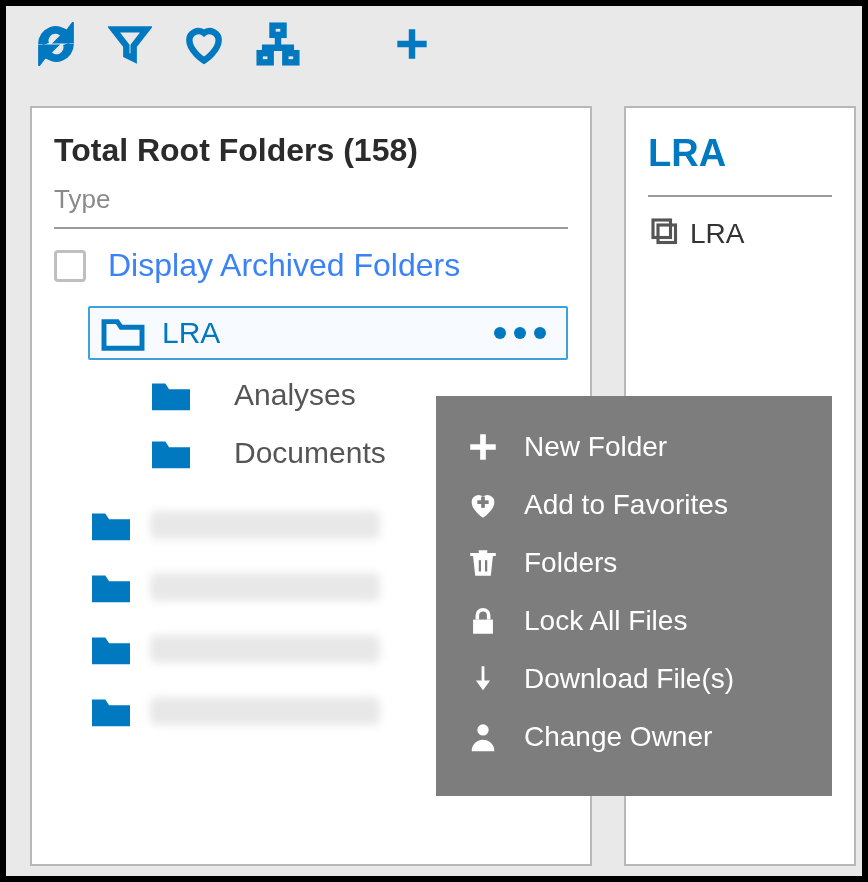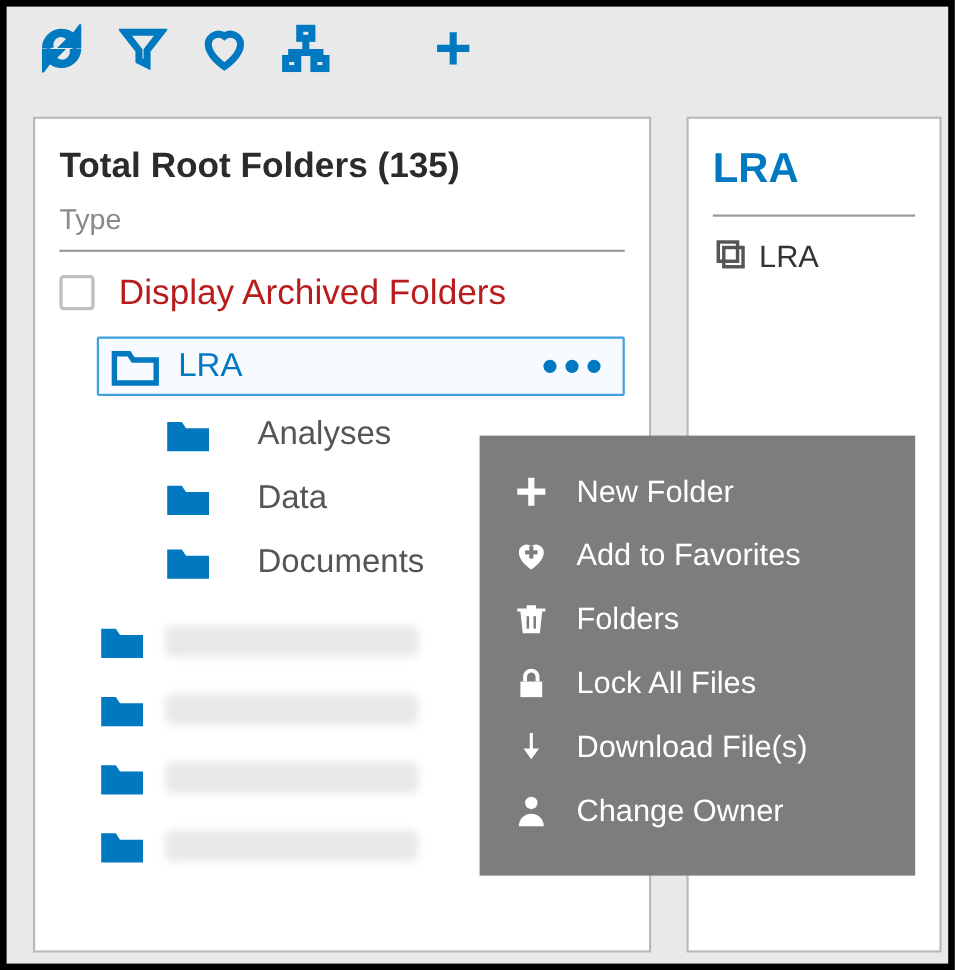--- a/index.html
+++ b/index.html
@@ -63,21 +63,21 @@
   }
   .checkbox {
     width: 32px;
     height: 32px;
     border: 3px solid #bfbfbf;
     border-radius: 4px;
     cursor: pointer;
   }
   .archive-label {
     font-size: 32px;
-    color: #b91c1c;
+    color: #3b82f6;
   }
 
   
   .tree { padding-left: 34px; }
   .node {
     display: flex;
     align-items: center;
     gap: 16px;
     padding: 6px 10px;
     font-size: 30px;
@@ -187,21 +187,21 @@
       </svg>
   </div>
   <div class="tb-icon add-sep">
     <svg viewBox="0 0 24 24">
         <path d="M12 4v16M4 12h16"></path>
       </svg>
   </div>
 </div>
 
 <div class="left-panel">
-  <div class="panel-title">Total Root Folders (135)</div>
+  <div class="panel-title">Total Root Folders (158)</div>
   <div class="panel-subtitle">Type</div>
   <hr class="hr">
 
   <div class="archive-row">
     <div class="checkbox"></div>
     <div class="archive-label">Display Archived Folders</div>
   </div>
 
   <div class="tree">
     <div class="node selected">
@@ -226,28 +226,20 @@
             </svg>
         </span>
         <span>Analyses</span>
       </div>
       <div class="node">
         <span class="folder-icon">
           <svg viewBox="0 0 24 20">
               <path d="M2 4h7l2 3h11v11H2z" fill="#0079c1"></path>
             </svg>
         </span>
-        <span>Data</span>
-      </div>
-      <div class="node">
-        <span class="folder-icon">
-          <svg viewBox="0 0 24 20">
-              <path d="M2 4h7l2 3h11v11H2z" fill="#0079c1"></path>
-            </svg>
-        </span>
         <span>Documents</span>
       </div>
     </div>
 
     <div class="siblings">
       <div class="node">
         <span class="folder-icon">
           <svg viewBox="0 0 24 20">
               <path d="M2 4h7l2 3h11v11H2z" fill="#0079c1"></path>
             </svg>

